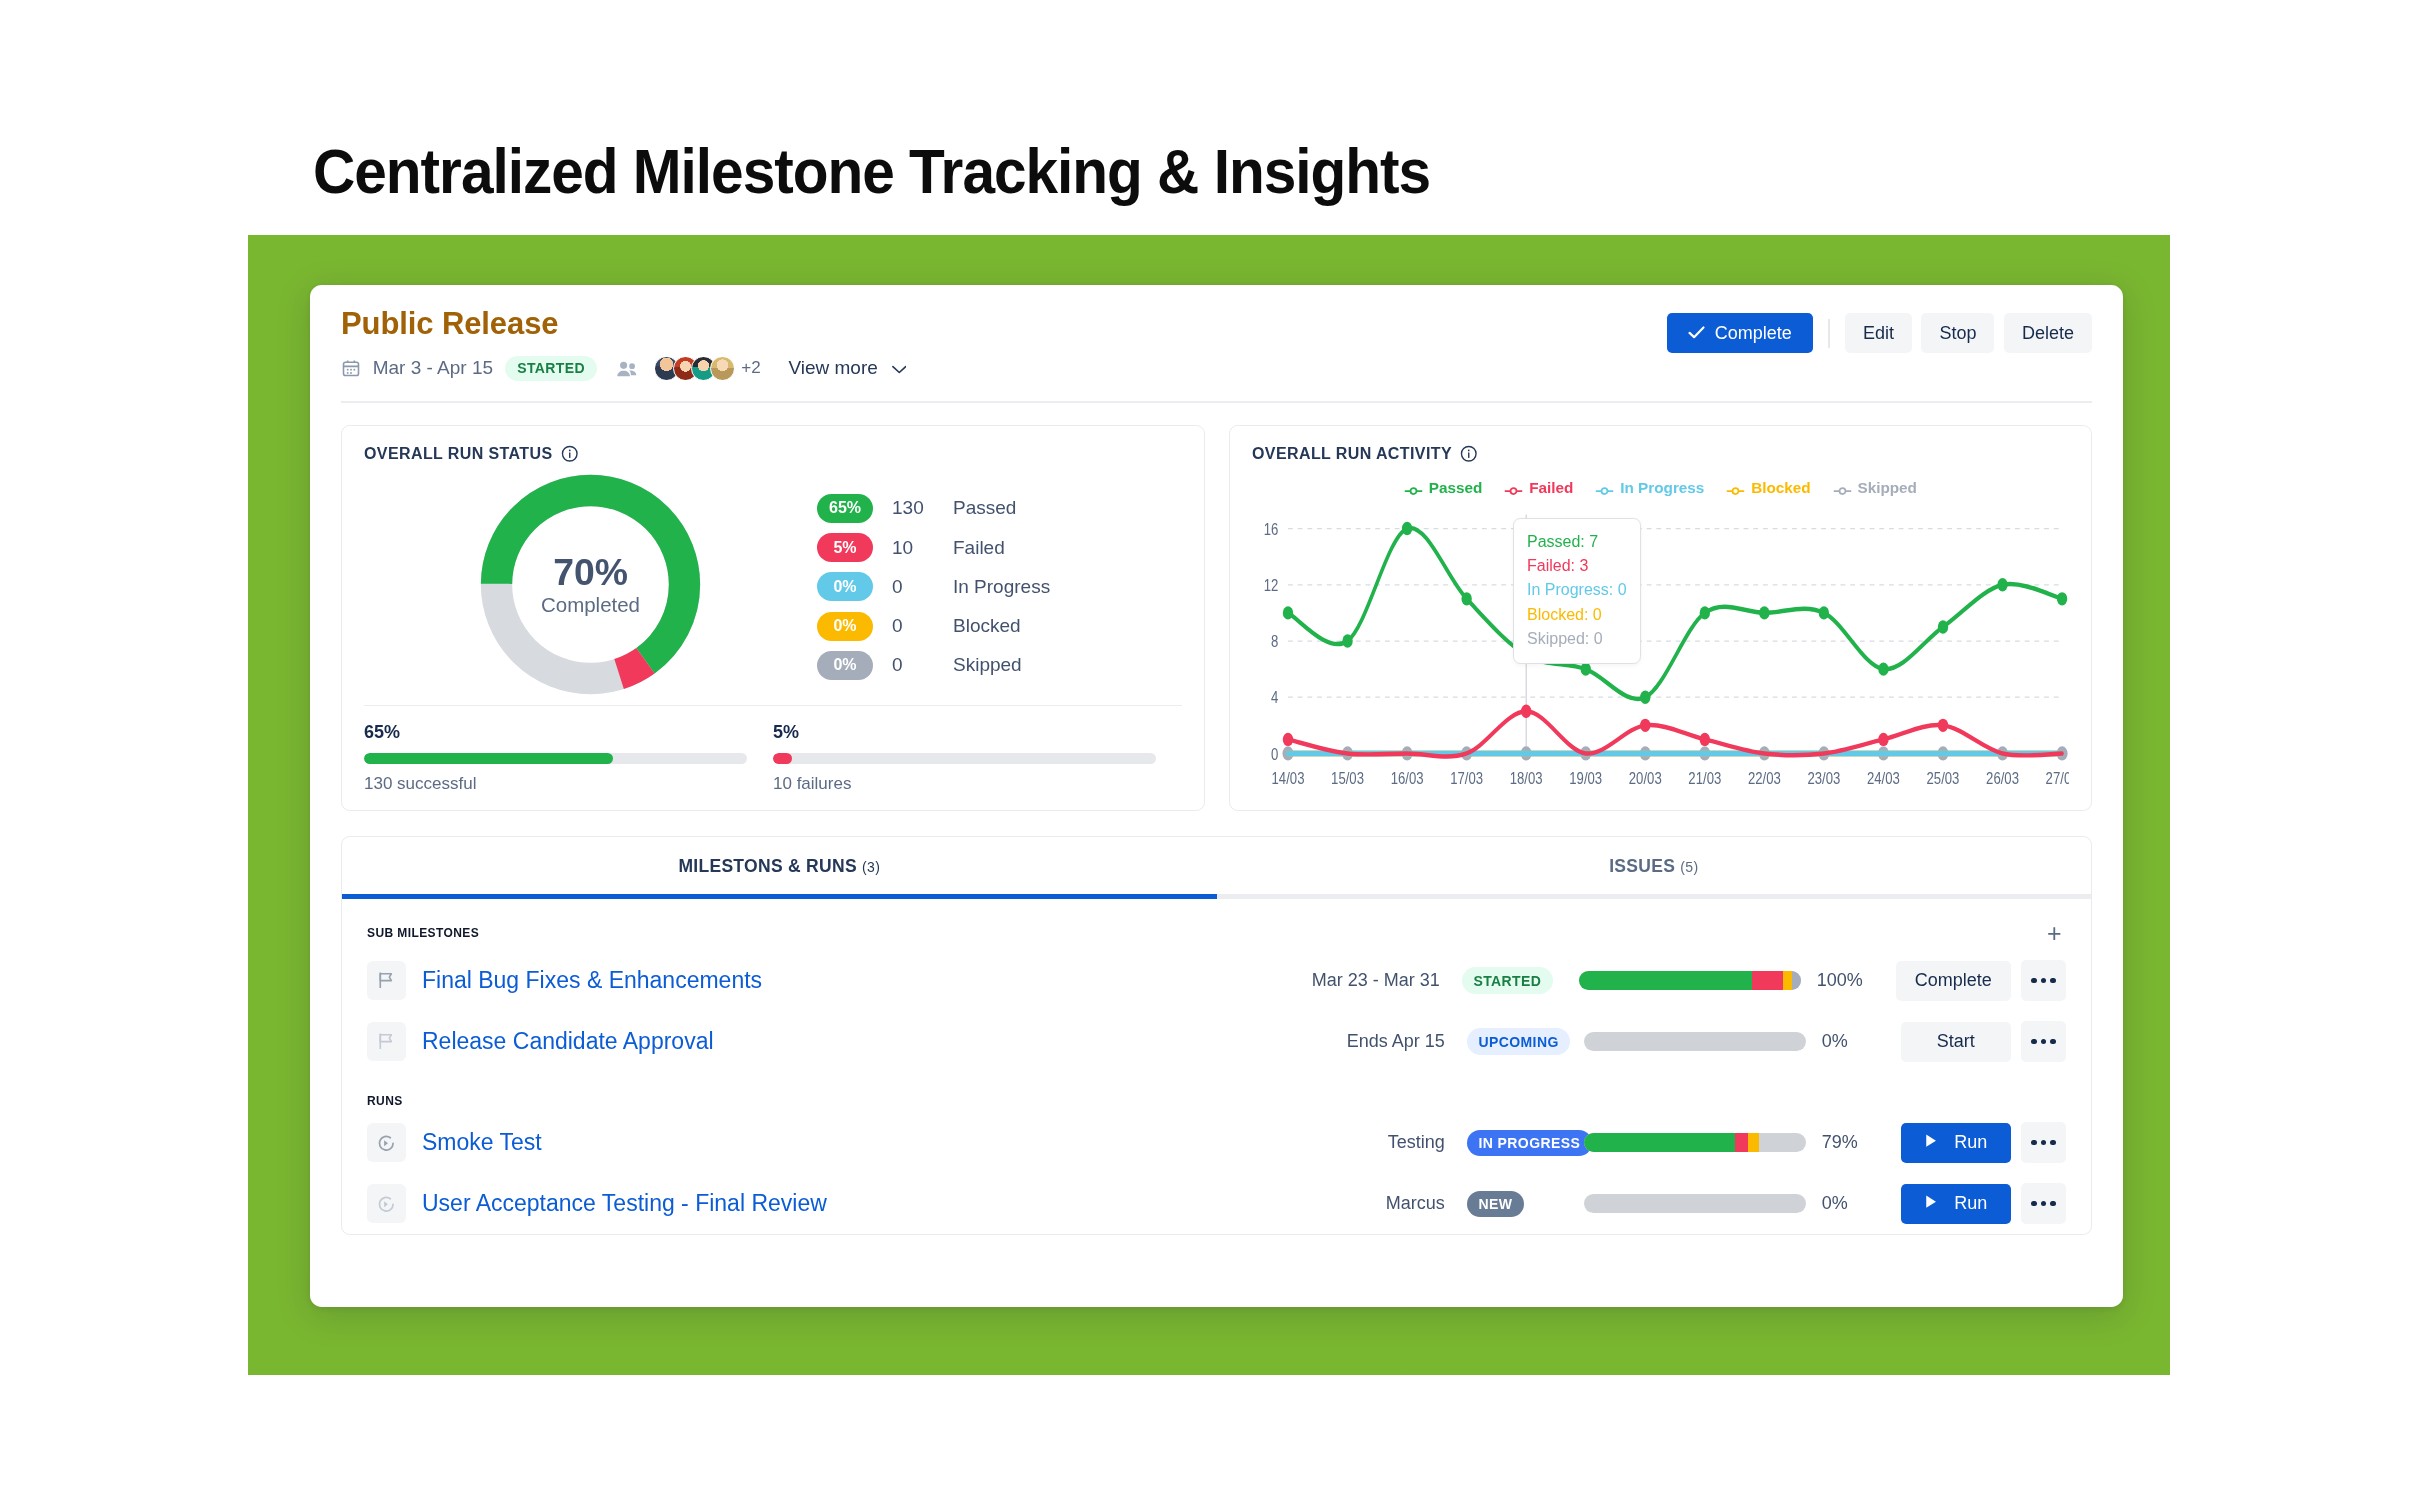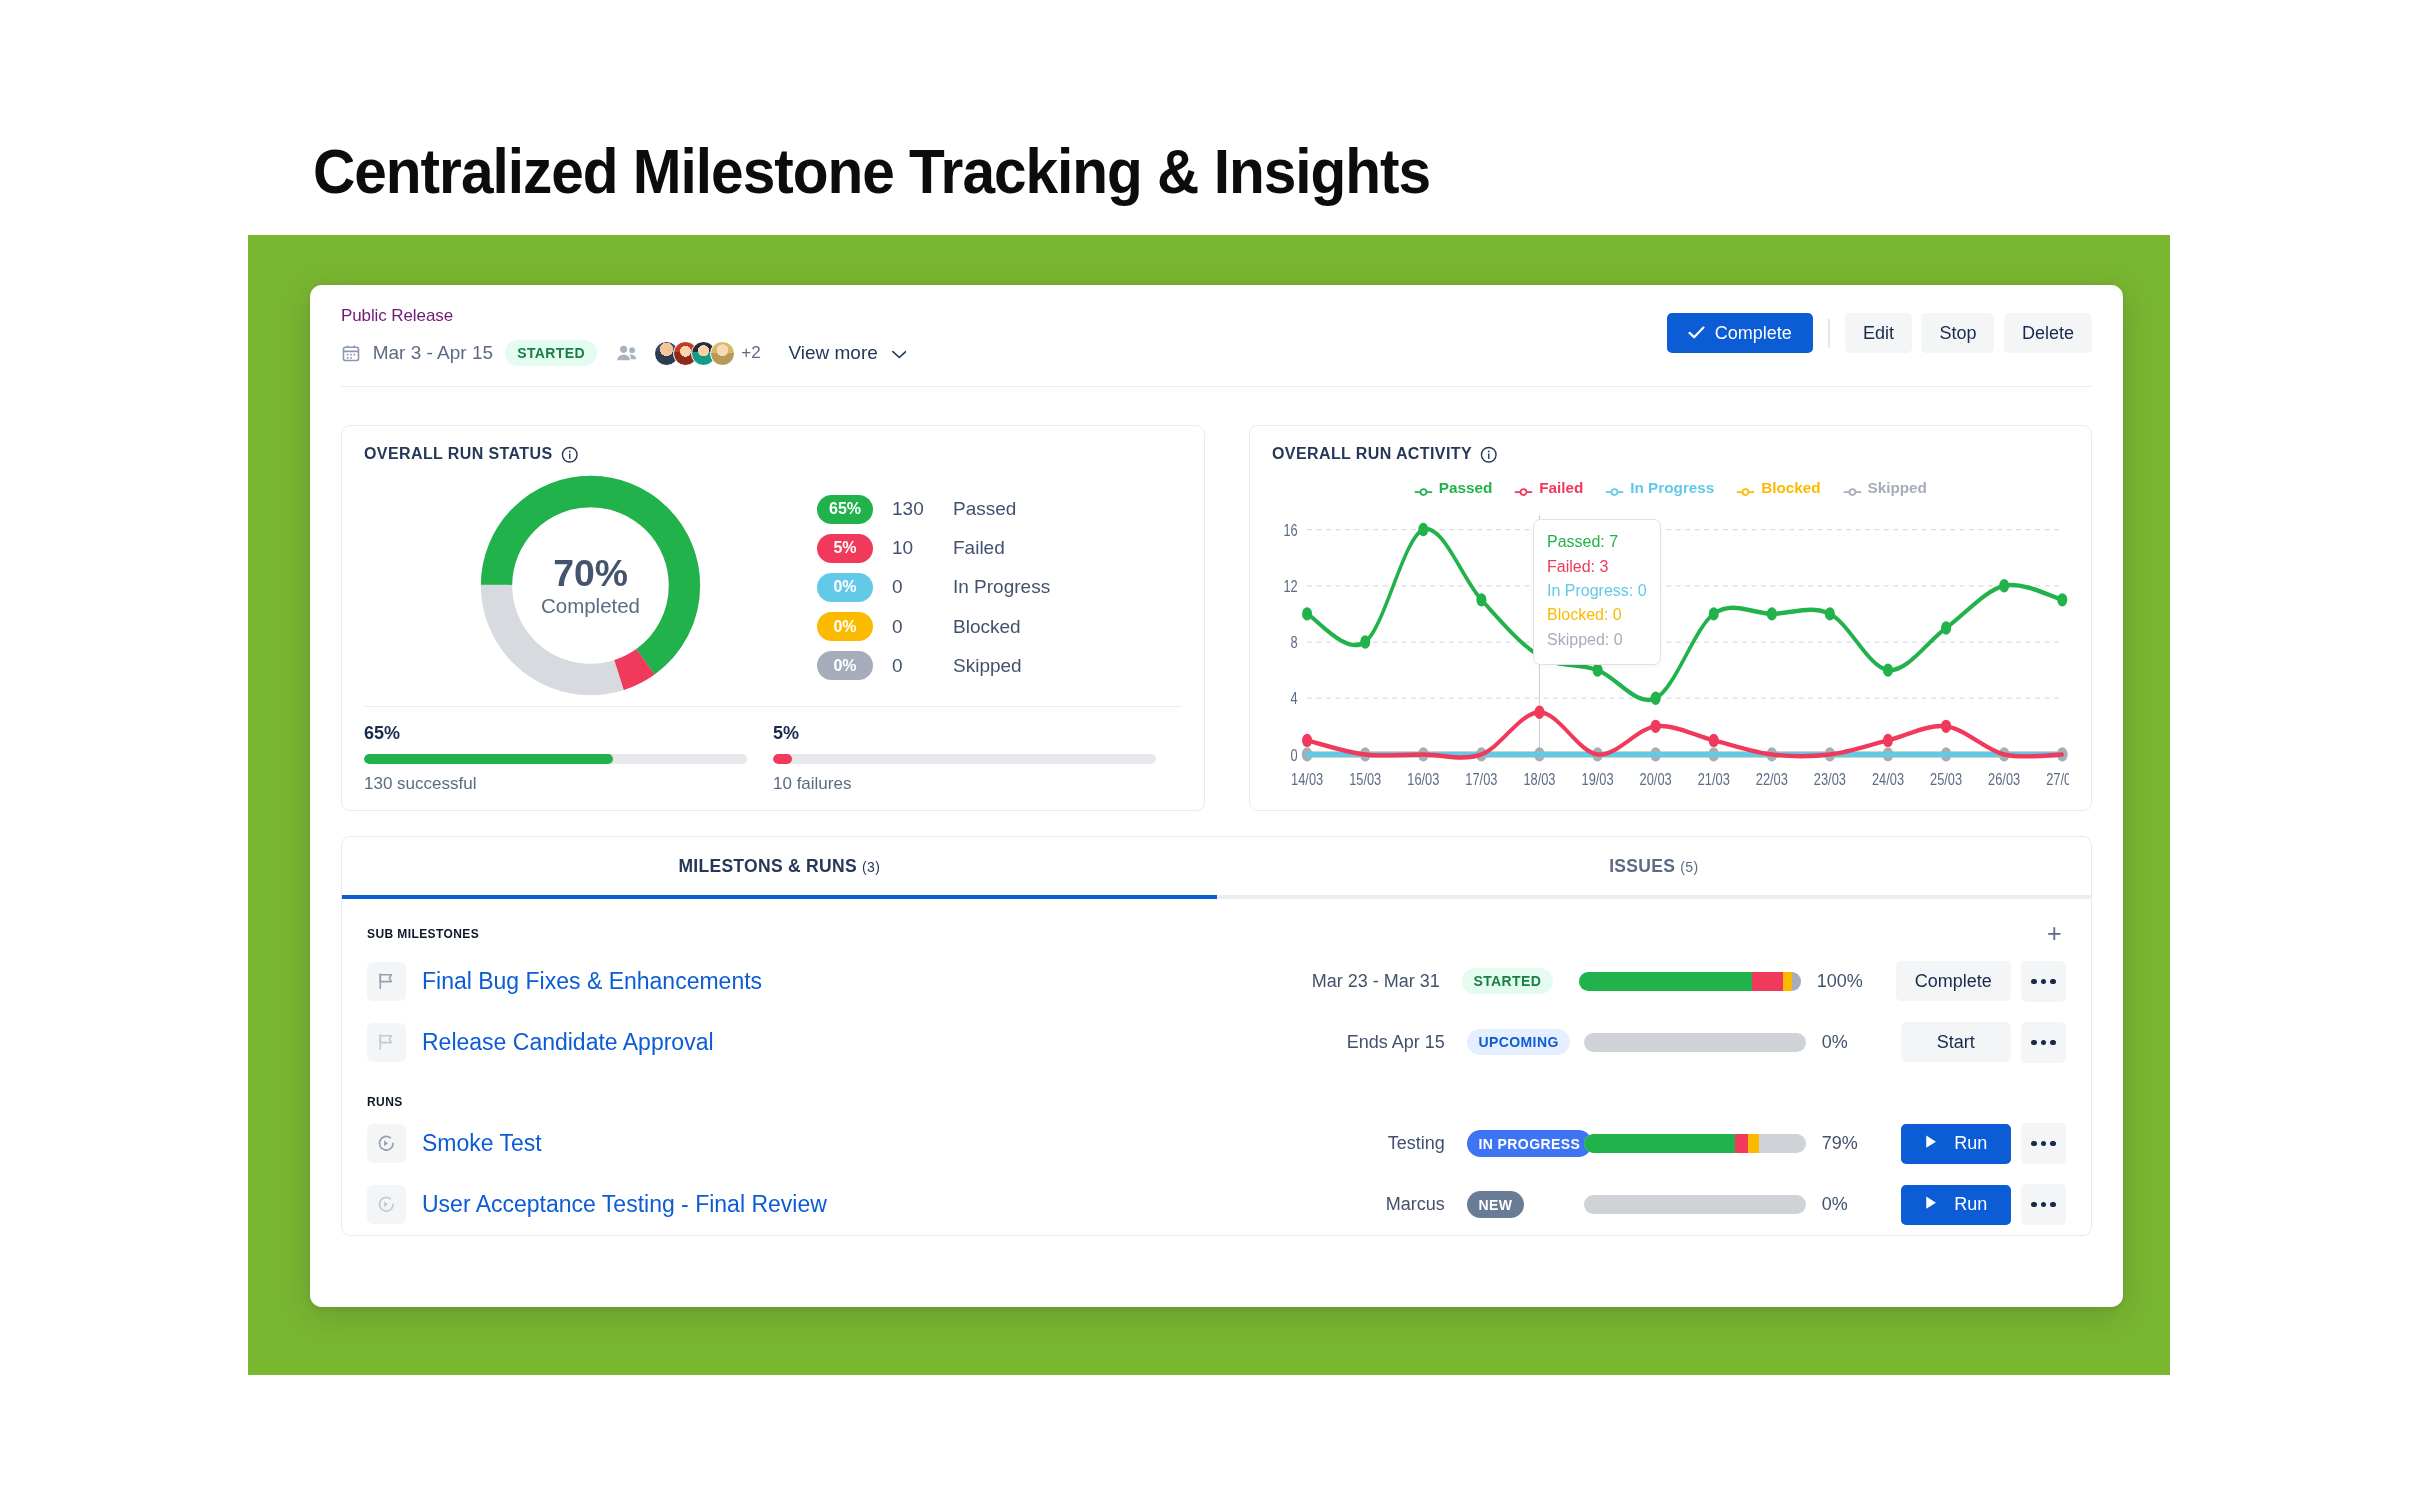--- a/index.html
+++ b/index.html
@@ -47,21 +47,21 @@
     width: 1813px; height: 1022px;
     background: #ffffff;
     border-radius: 11.7px;
     box-shadow: 0 7.3px 34px rgba(20,30,60,0.18), 0 1.5px 5.8px rgba(20,30,60,0.08);
     overflow: hidden;
   }
 
   
   .hdr { position: relative; padding: 22px 31px 0 31px; }
   .hdr-title {
-    font-size: 17px; font-weight: 400; color: #701a75;
+    font-size: 31px; font-weight: 700; color: #a16207;
     letter-spacing: -0.1px; line-height: 1.1;
   }
   .hdr-meta { display: flex; align-items: center; gap: 11.7px; margin-top: 14.6px; }
   .cal-icon { width: 20px; height: 20px; display:block; }
   .hdr-date { font-size: 19px; color: #5c6b84; white-space: nowrap; }
   .pill-started {
     background: #e3fcef; color: #1a7f45; font-size: 14px; font-weight: 700;
     letter-spacing: 0.4px; border-radius: 730px; padding: 4.4px 12.4px 5.1px;
   }
   .people-icon { width: 22px; height: 17.5px; margin-left: 7.3px; opacity:.85;}
@@ -88,21 +88,21 @@
     font-family: inherit; font-size: 18px; border: none; border-radius: 5.1px;
     padding: 9.5px 18px; cursor: pointer; white-space: nowrap; color: #172b4d;
     background: #f4f5f7;
   }
   .btn-primary { background: #0b5cd5; color: #fff; display: flex; align-items: center; gap: 9.5px; padding: 9.5px 21px; }
   .btn-sep { width: 1.5px; height: 29px; background: #e6e8ec; margin: 0 5.8px; }
   .hdr-rule { height: 1.5px; background: #ebedf0; margin: 20px 0 0 0; }
 
   
   .body { padding: 22px 31px 0 31px; }
-  .top-row { display: flex; gap: 44px; align-items: stretch; margin-top: 16px; }
+  .top-row { display: flex; gap: 24px; align-items: stretch; }
   .panel {
     border: 1.5px solid #e9ebee; border-radius: 8.8px; background: #fff;
   }
   .panel-title {
     font-size: 16px; font-weight: 700; color: #253858; letter-spacing: 0.4px;
     display: flex; align-items: center; gap: 8px;
   }
   .info-i { width: 17.5px; height: 17.5px; }
 
   .status-panel { width: 864px; padding: 19px 22px 16px 22px; display:flex; flex-direction:column;}

